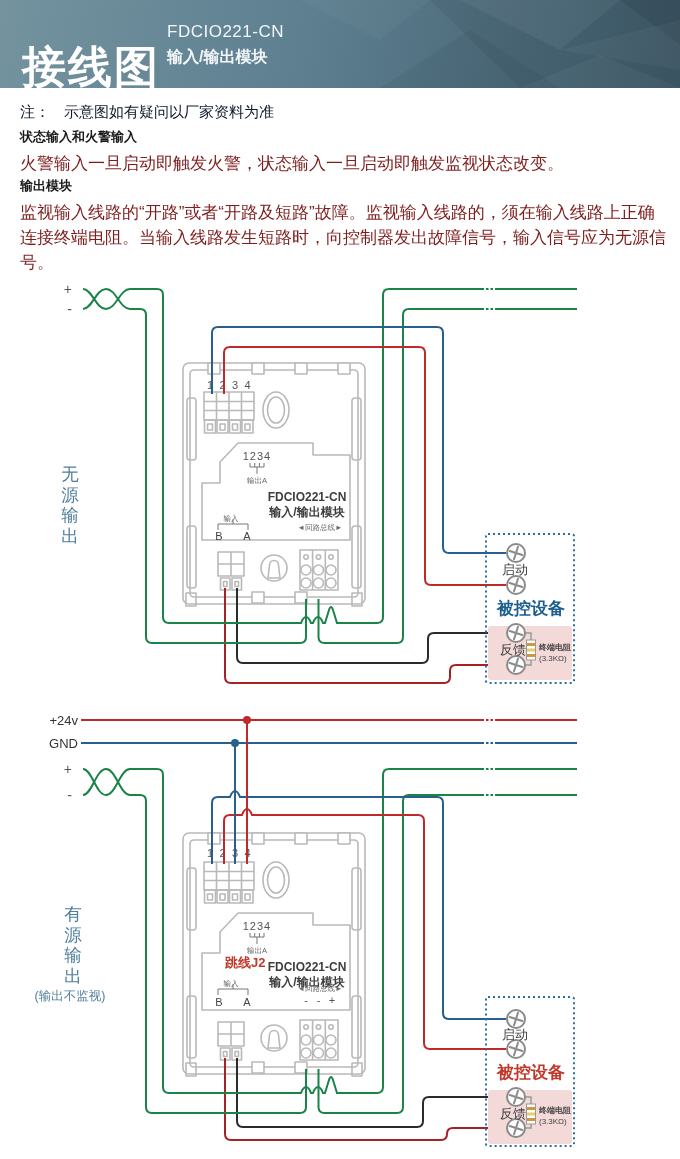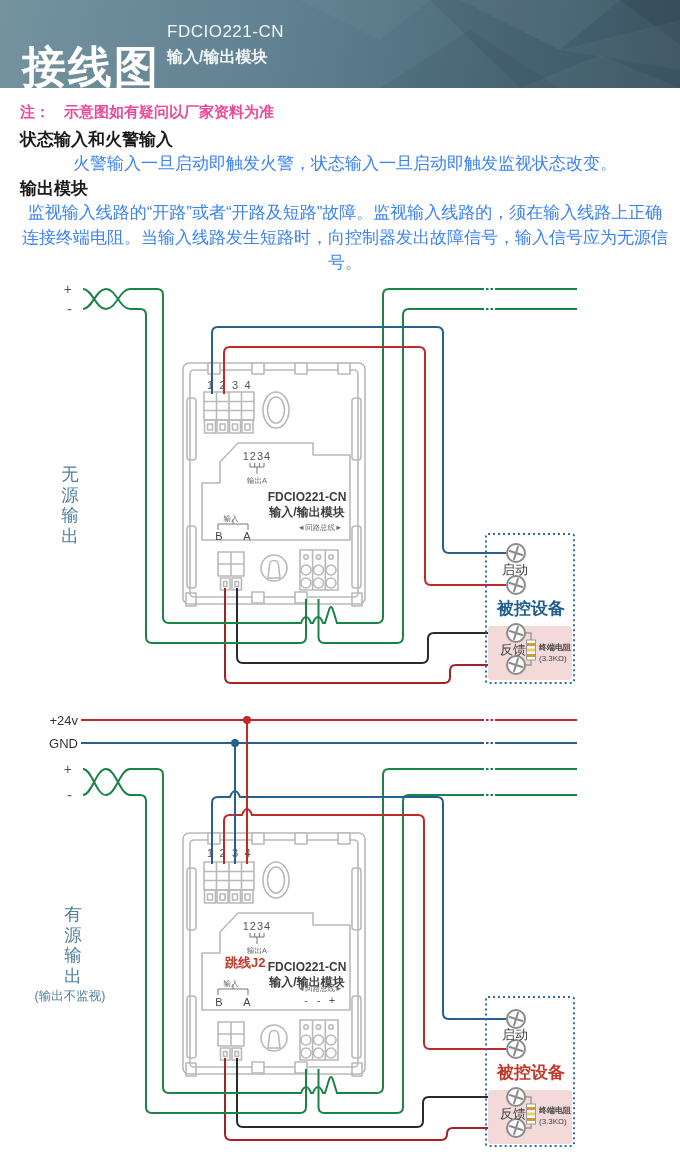--- a/index.html
+++ b/index.html
@@ -6,24 +6,24 @@
   .page{position:relative;width:680px;height:1159px;background:#fff;overflow:hidden;
         font-family:"Liberation Sans","DejaVu Sans",sans-serif;}
   
   .hdr{position:absolute;left:0;top:0;width:680px;height:88px;
        background:linear-gradient(100deg,#74939f 0%,#5d7f90 45%,#3e5968 100%);}
   .hdr svg{position:absolute;left:0;top:0;}
   .hdr-title{position:absolute;left:22px;top:18px;font-size:44px;font-weight:bold;color:#fff;letter-spacing:2px;margin-top:20px;}
   .hdr-model{position:absolute;left:167px;top:22px;font-size:17px;color:#f2f6f8;letter-spacing:.5px;}
   .hdr-sub{position:absolute;left:167px;top:47px;font-size:16px;font-weight:bold;color:#f2f6f8;}
   
-  .note{position:absolute;left:20px;top:103px;font-size:15px;font-weight:bold;color:#ec4899;}
+  .note{position:absolute;left:20px;top:103px;font-size:15px;font-weight:normal;color:#0f172a;}
   .note .gap{display:inline-block;width:14px;}
-  .sec-h{position:absolute;left:20px;font-size:17px;font-weight:bold;color:#1a1a1a;}
-  .sec-p{position:absolute;left:20px;width:650px;font-size:17px;color:#3b82f6;line-height:25px;text-align:center;}
+  .sec-h{position:absolute;left:20px;font-size:13px;font-weight:bold;color:#1a1a1a;}
+  .sec-p{position:absolute;left:20px;width:650px;font-size:17px;color:#7f1d1d;line-height:25px;}
   
   .dg{position:absolute;left:0;top:0;}
   .mod{stroke:#b9b9b9;fill:none;stroke-width:1.6px;stroke-linejoin:round;}
   .modf{stroke:#b9b9b9;fill:#fff;stroke-width:1.6px;}
   .wire{fill:none;stroke-width:2px;}
   .wg{stroke:#1a8348;} .wb{stroke:#27608f;} .wr{stroke:#c02929;}
   .wk{stroke:#2b2b2b;} .wd{stroke:#a62024;}
   .combs{stroke:#777;fill:none;stroke-width:1px;}
   text{font-family:"Liberation Sans","DejaVu Sans",sans-serif;}
   .t-num{font-size:11px;fill:#555;}

